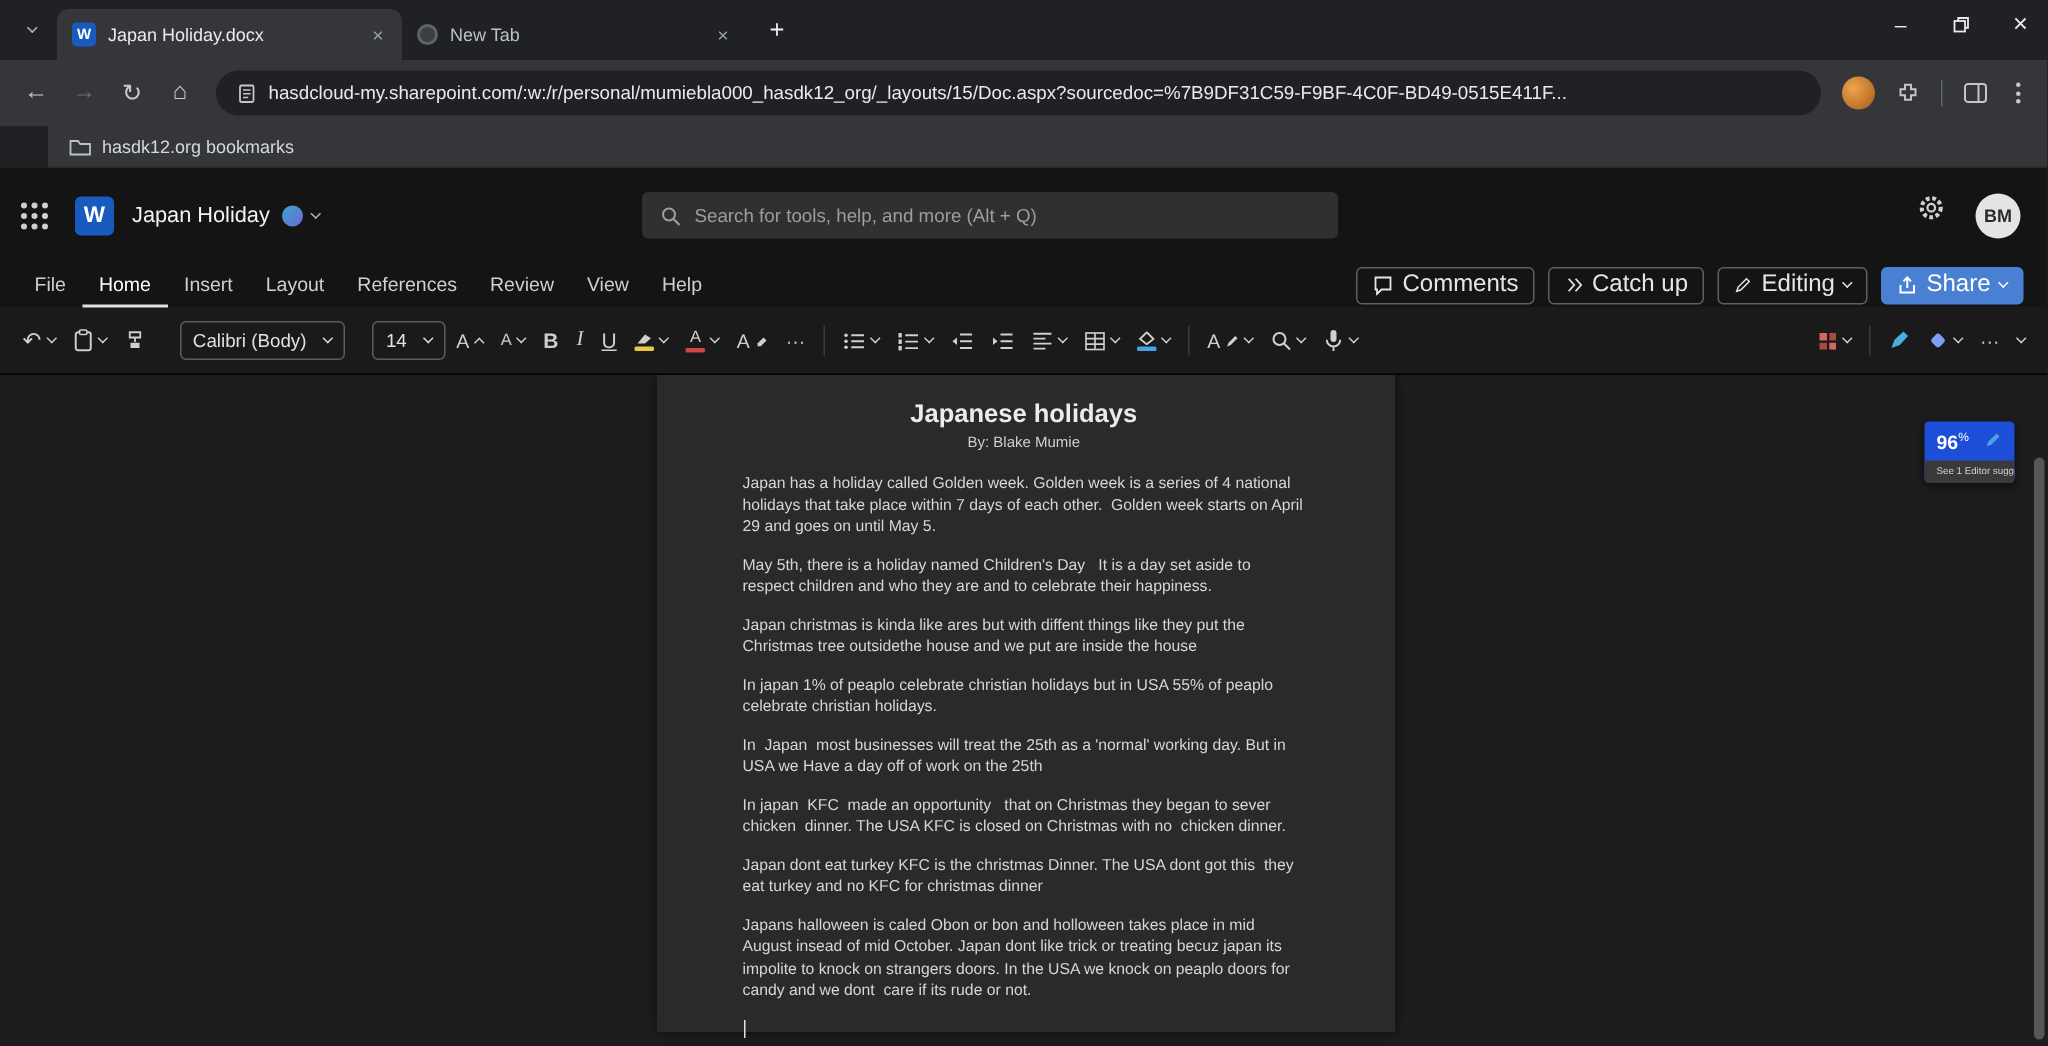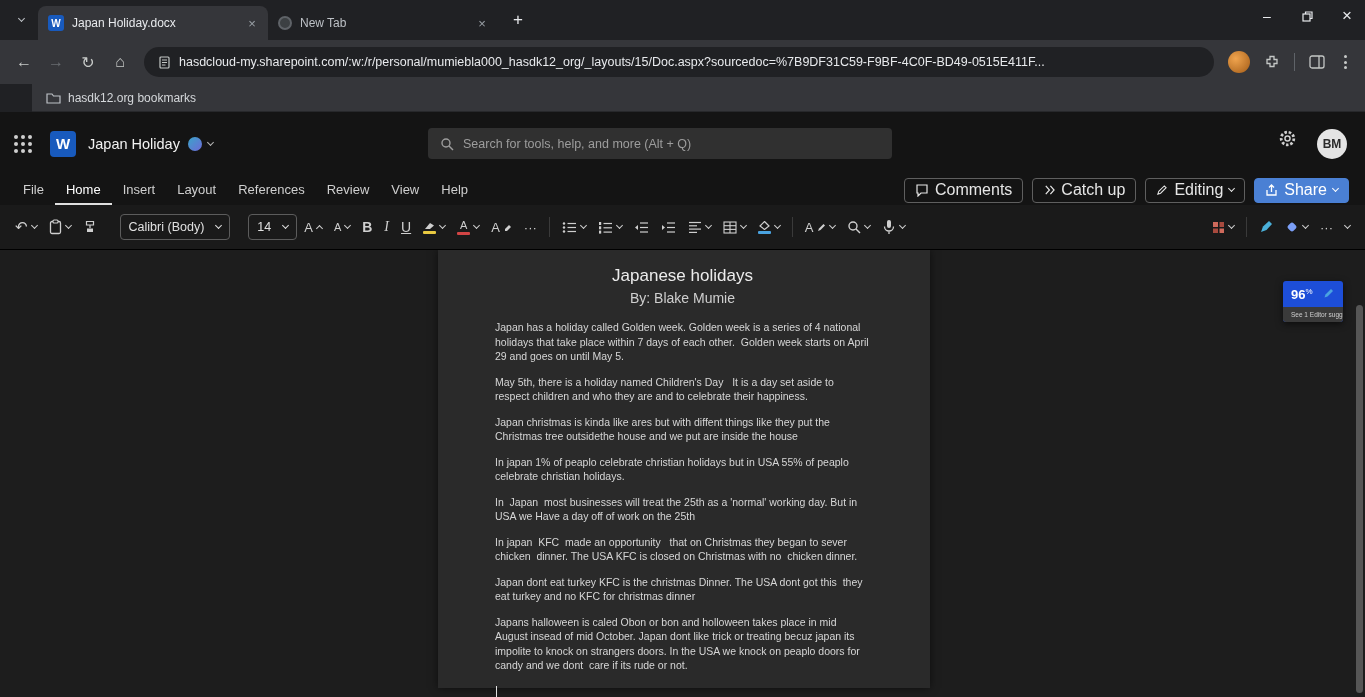--- a/index.html
+++ b/index.html
@@ -66,22 +66,22 @@
   .colstack { display:flex; flex-direction:column; align-items:center; gap:1px; }
   .bar { width:13px; height:3px; border-radius:1px; }
   .b-ltr { font-weight:700; font-size:14px; }
   .i-ltr { font-style:italic; font-family:"Liberation Serif", serif; font-size:14px; }
   .u-ltr { text-decoration:underline; font-size:14px; }
   .sm { font-size:11px; }
 
   
   .canvas { position:relative; height:447px; background:#1d1d1d; overflow:hidden; }
   .page { position:absolute; left:438px; top:0; width:492px; height:438px; background:#2a2a2a; box-shadow:0 0 8px rgba(0,0,0,.55); padding:8px 60px 0 57px; }
-  .ptitle { text-align:center; font-size:17px; color:#ececec; font-weight:400; margin:8px 0 4px; }
-  .byline { text-align:center; font-size:14px; color:#cfcfcf; margin-bottom:14px; }
+  .ptitle { text-align:center; font-size:17px; color:#ececec; font-weight:700; margin:8px 0 4px; }
+  .byline { text-align:center; font-size:10px; color:#cfcfcf; margin-bottom:14px; }
   .page p { font-size:10.5px; line-height:14.5px; color:#d6d6d6; margin:0 0 11px; white-space:pre-wrap; }
   .caret { display:inline-block; width:1px; height:12px; background:#e0e0e0; margin-left:1px; }
 
   .editor-card { position:absolute; right:22px; top:12px; width:60px; background:#1d4ed8; border-radius:3px; box-shadow:0 2px 7px rgba(0,0,0,.6); overflow:hidden;margin-top:19px; }
   .ec-top { display:flex; justify-content:space-between; align-items:flex-start; padding:6px 8px 5px; }
   .ec-score { font-size:13px; font-weight:700; color:#fff; }
   .ec-unit { font-size:8px; font-weight:400; vertical-align:top; }
   .ec-bottom { background:#3a3a3a; padding:4px 8px; font-size:6.5px; color:#cfcfcf; white-space:nowrap; }
 
   .scrollbar { position:absolute; right:1px; top:0; width:8px; height:100%; }

